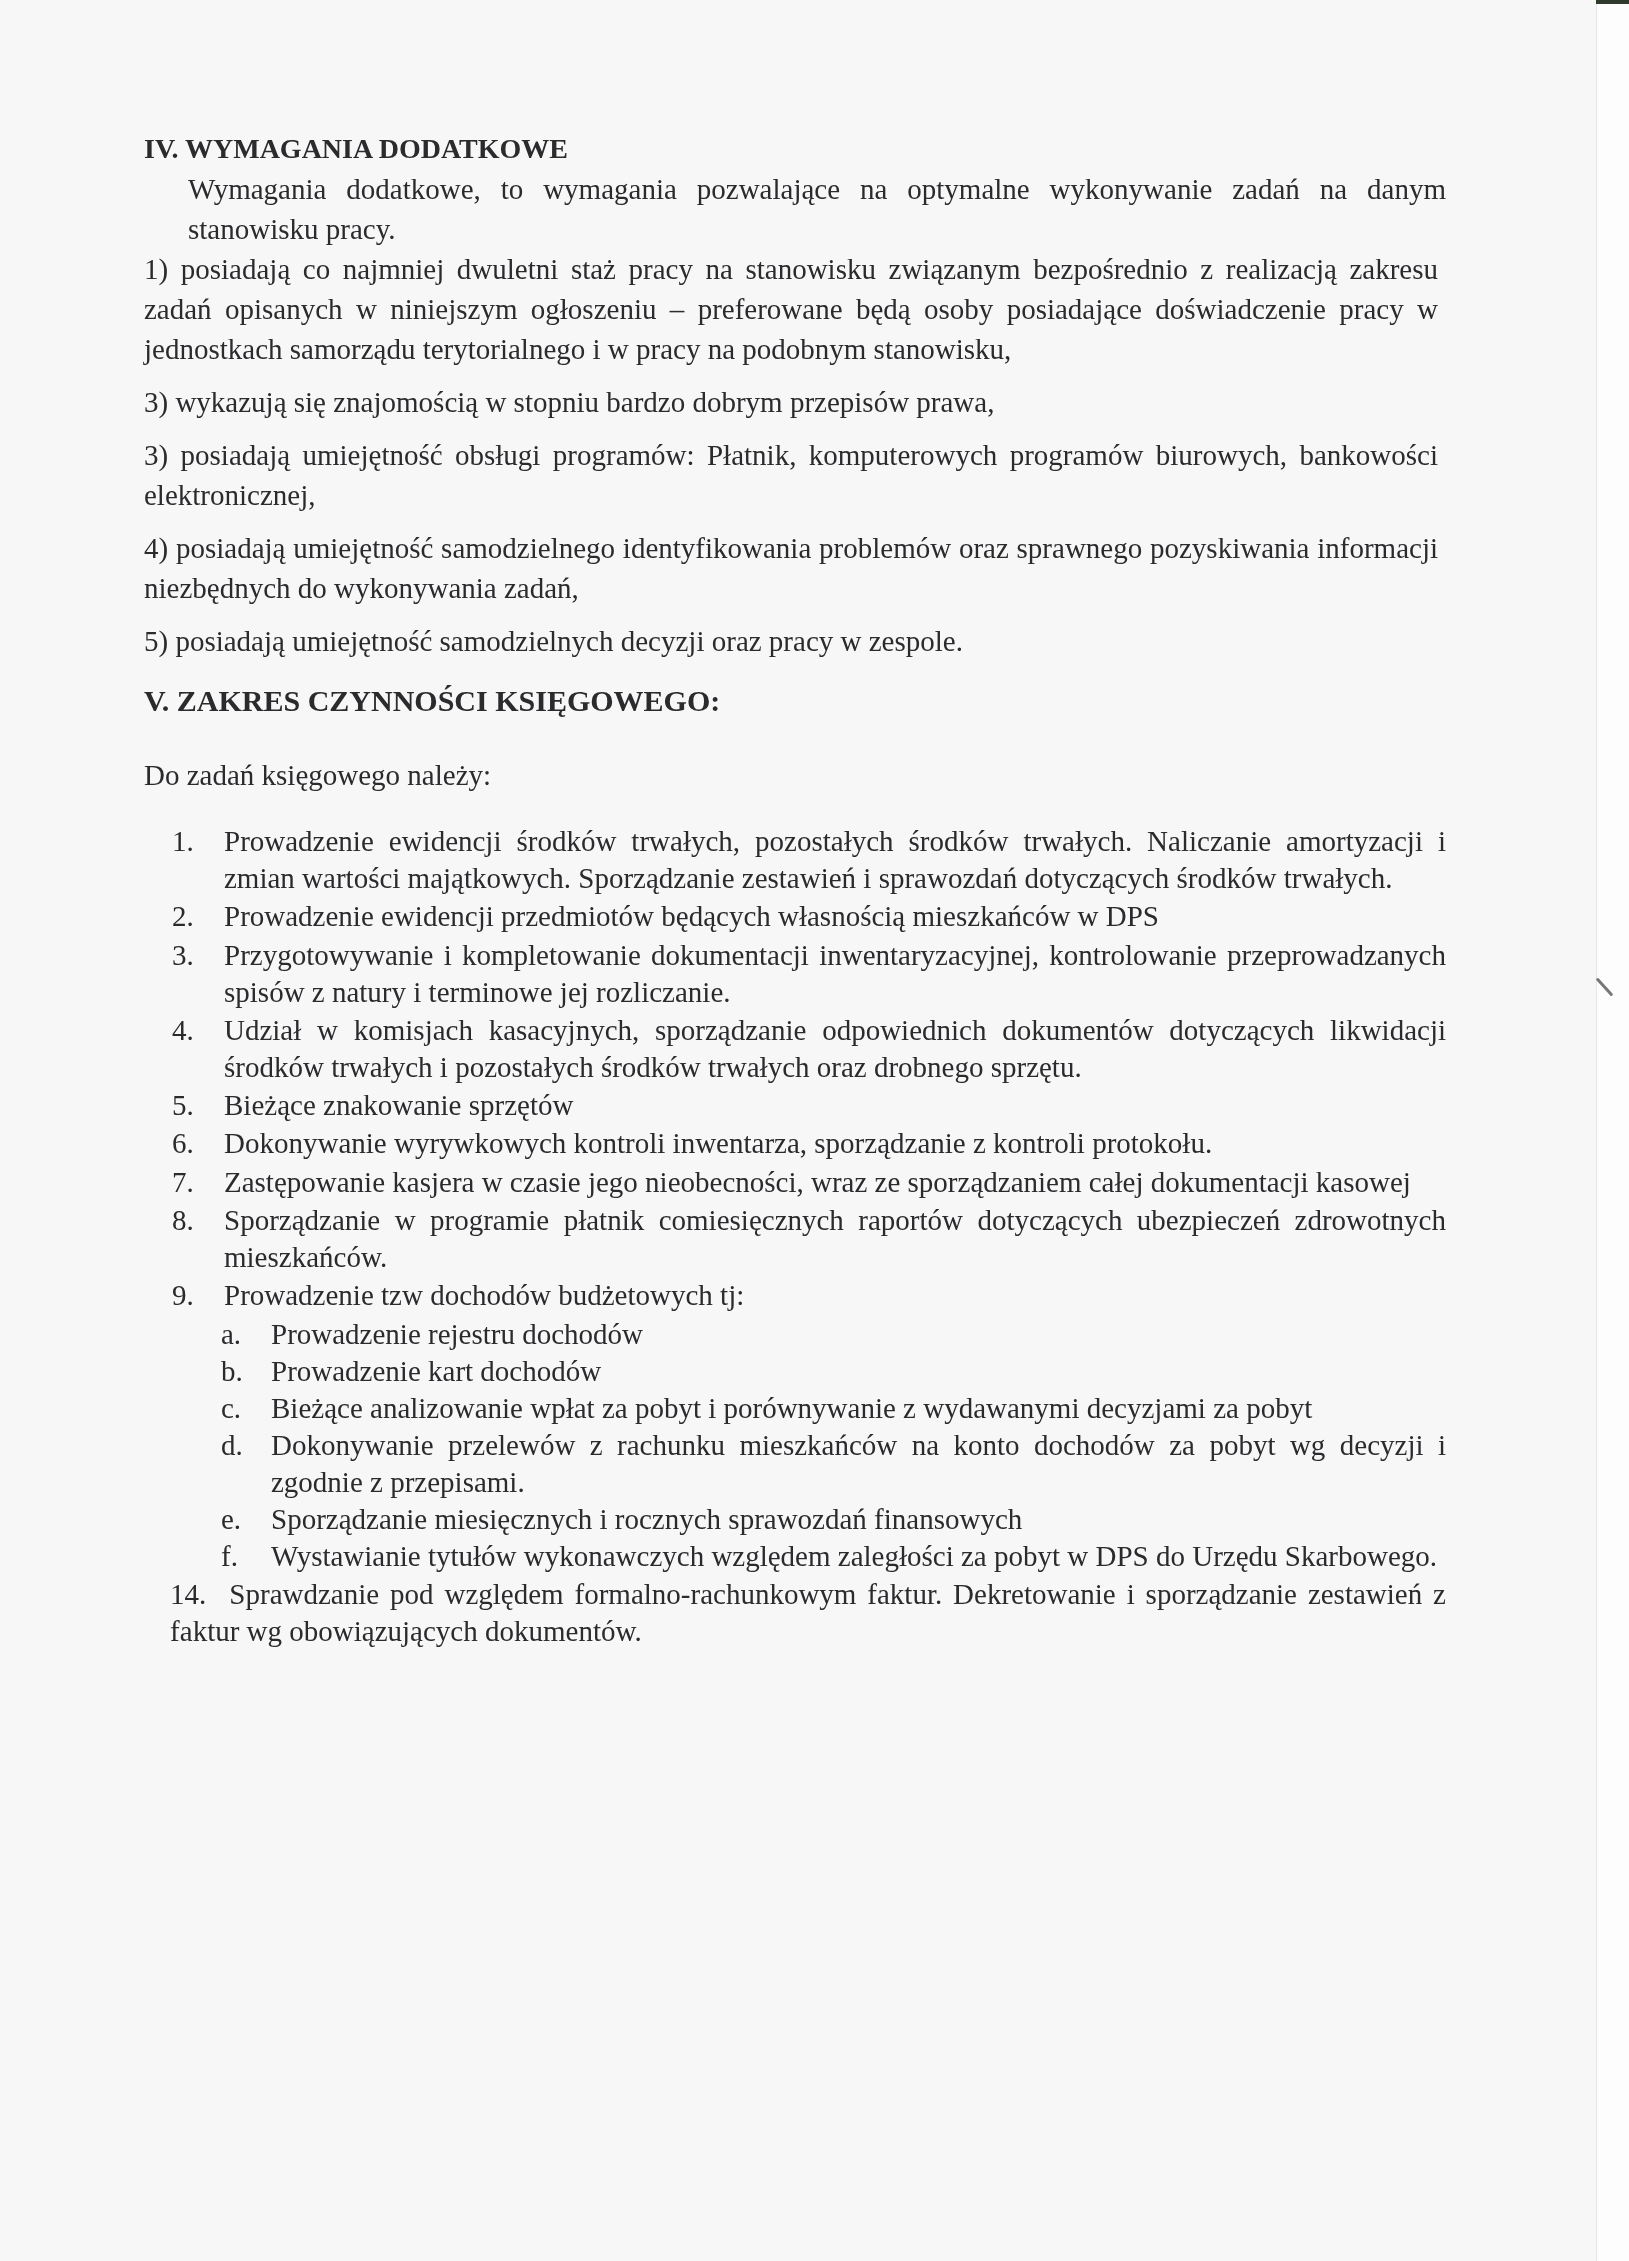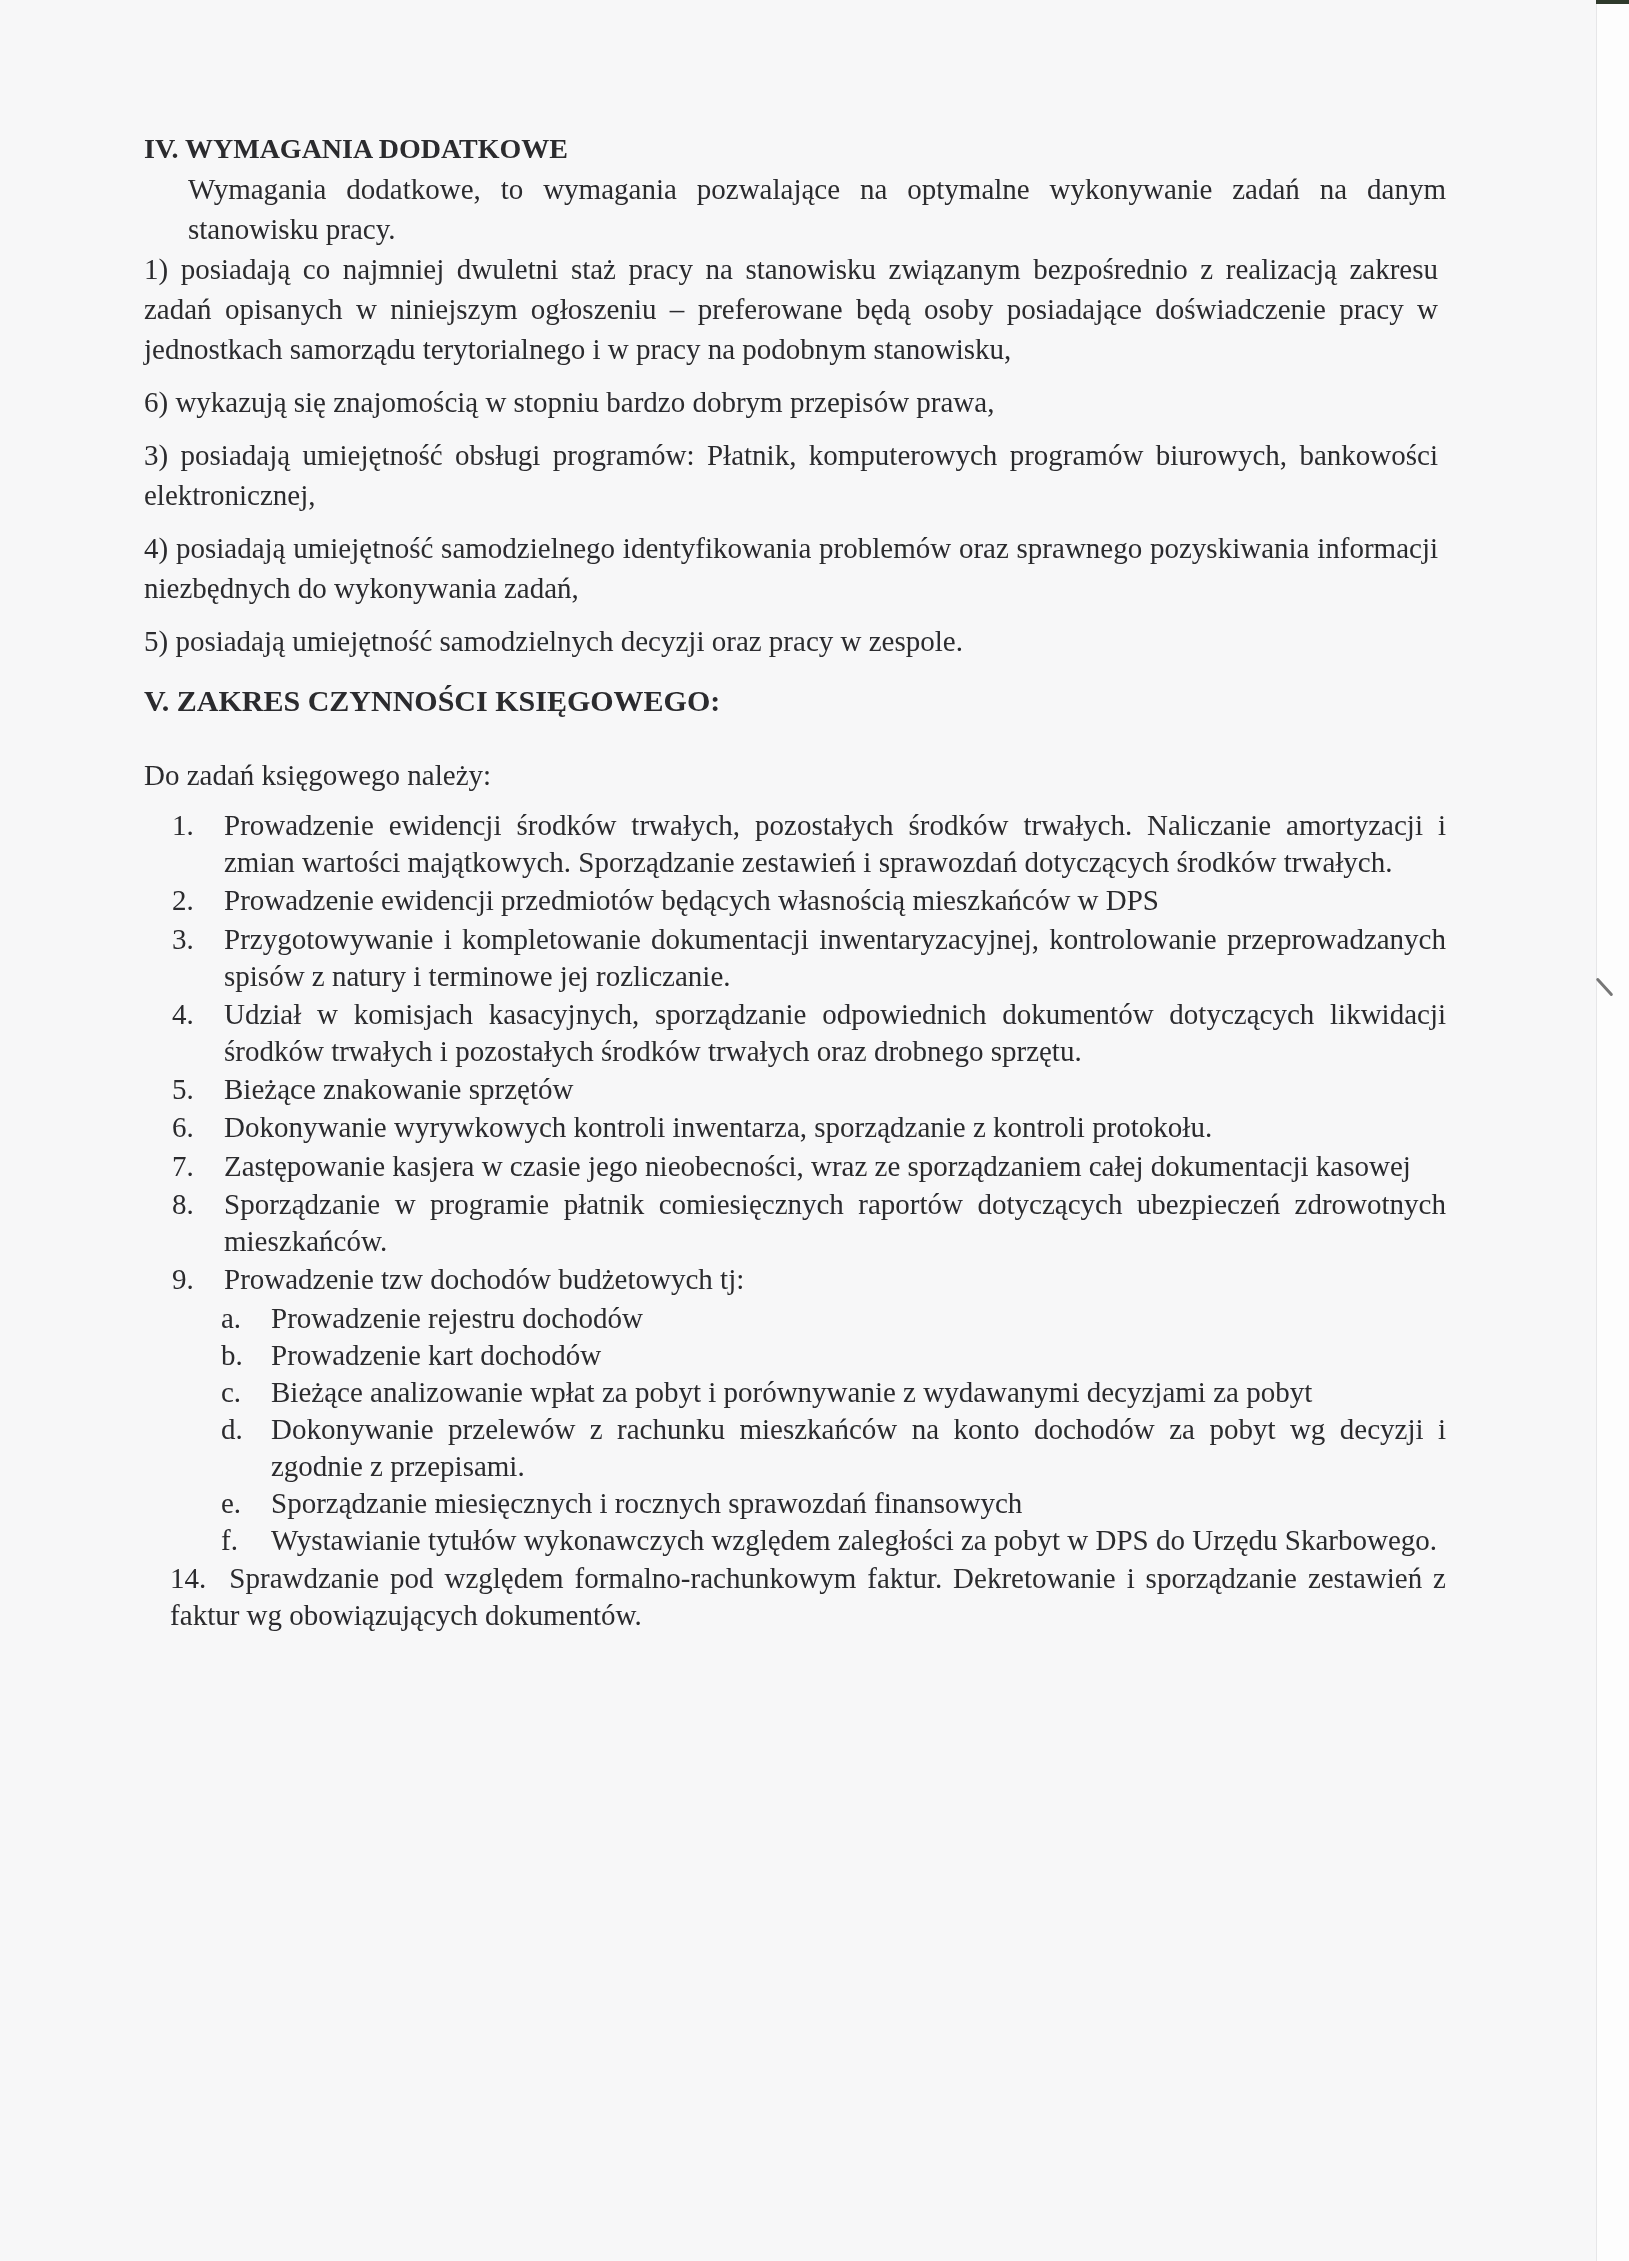--- a/index.html
+++ b/index.html
@@ -28,21 +28,21 @@
       font-family: "Liberation Serif", "DejaVu Serif", serif;
       font-size: 29px; line-height: 40px;
     }
     .h { font-weight: bold; margin: 0; font-size: 28px; }
     .p { margin: 0; }
     .justify { text-align: justify; text-align-last: left; margin-left: 44px; }
     .ol-pref { margin: 17px 0 13px 59px; font-weight: bold; }
     .req { margin: 0 8px 13px 0; text-align: justify; }
     .sec5 { margin-top: 20px; font-size: 30px; }
     .lead { margin-top: 18px; }
-    .todo-lead { margin-top: 34px; margin-bottom: 12px; }
+    .todo-lead { margin-top: 34px; margin-bottom: 28px; }
     .duties { margin: 0 0 0 28px; padding: 0; list-style: none; line-height: 37px; }
     .duty { display: flex; margin: 0 0 1.3px 0; }
     .num { width: 52px; flex: 0 0 52px; }
     .txt { flex: 1; text-align: justify; text-align-last: left; }
     .subs { margin: 0 0 0 49px; padding: 0; list-style: none; }
     .sub { display: flex; }
     .sub .num { width: 50px; flex: 0 0 50px; }
     .last { margin: 1.3px 0 0 -1.9px; text-align: justify; text-align-last: left; }
     .last .n { margin-right: 23px; }
   </style>
@@ -53,21 +53,21 @@
 <div class="scan-top-edge"></div>
 <div class="stray-mark"></div>
 
 <div class="page">
 
   <p class="h">IV. WYMAGANIA DODATKOWE</p>
   <p class="p justify">Wymagania dodatkowe, to wymagania pozwalające na optymalne wykonywanie zadań na danym stanowisku pracy.</p>
 
 
   <p class="req">1) posiadają co najmniej dwuletni staż pracy na stanowisku związanym bezpośrednio z realizacją zakresu zadań opisanych w niniejszym ogłoszeniu – preferowane będą osoby posiadające doświadczenie pracy w jednostkach samorządu terytorialnego i w pracy na podobnym stanowisku,</p>
-  <p class="req">6) wykazują się znajomością w stopniu bardzo dobrym przepisów prawa,</p>
+  <p class="req">3) wykazują się znajomością w stopniu bardzo dobrym przepisów prawa,</p>
   <p class="req">3) posiadają umiejętność obsługi programów: Płatnik, komputerowych programów biurowych, bankowości elektronicznej,</p>
   <p class="req">4) posiadają umiejętność samodzielnego identyfikowania problemów oraz sprawnego pozyskiwania informacji niezbędnych do wykonywania zadań,</p>
   <p class="req">5) posiadają umiejętność samodzielnych decyzji oraz pracy w zespole.</p>
 
   <p class="h sec5">V. ZAKRES CZYNNOŚCI KSIĘGOWEGO:</p>
   <p class="p todo-lead">Do zadań księgowego należy:</p>
 
   <ul class="duties">
     <li class="duty">
         <span class="num">1.</span>

